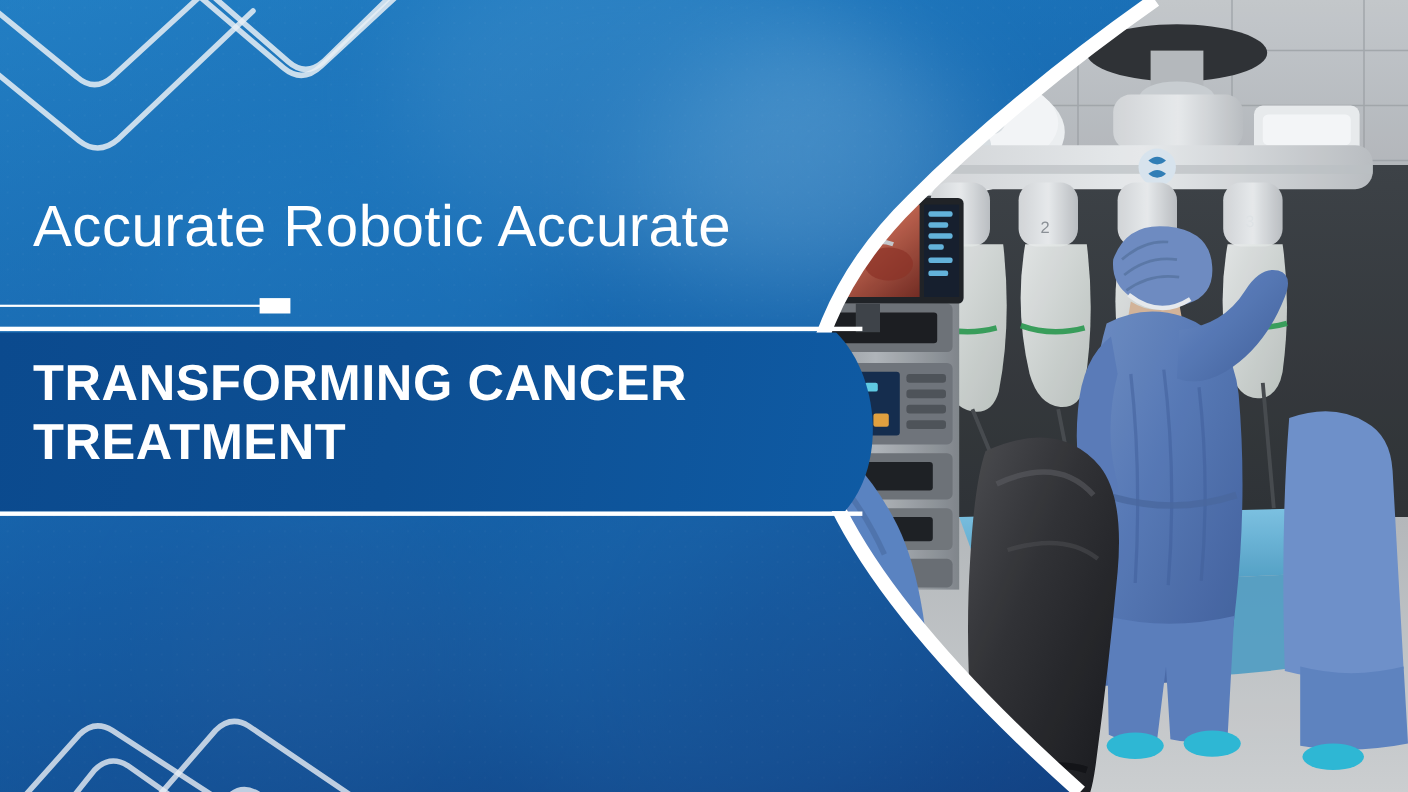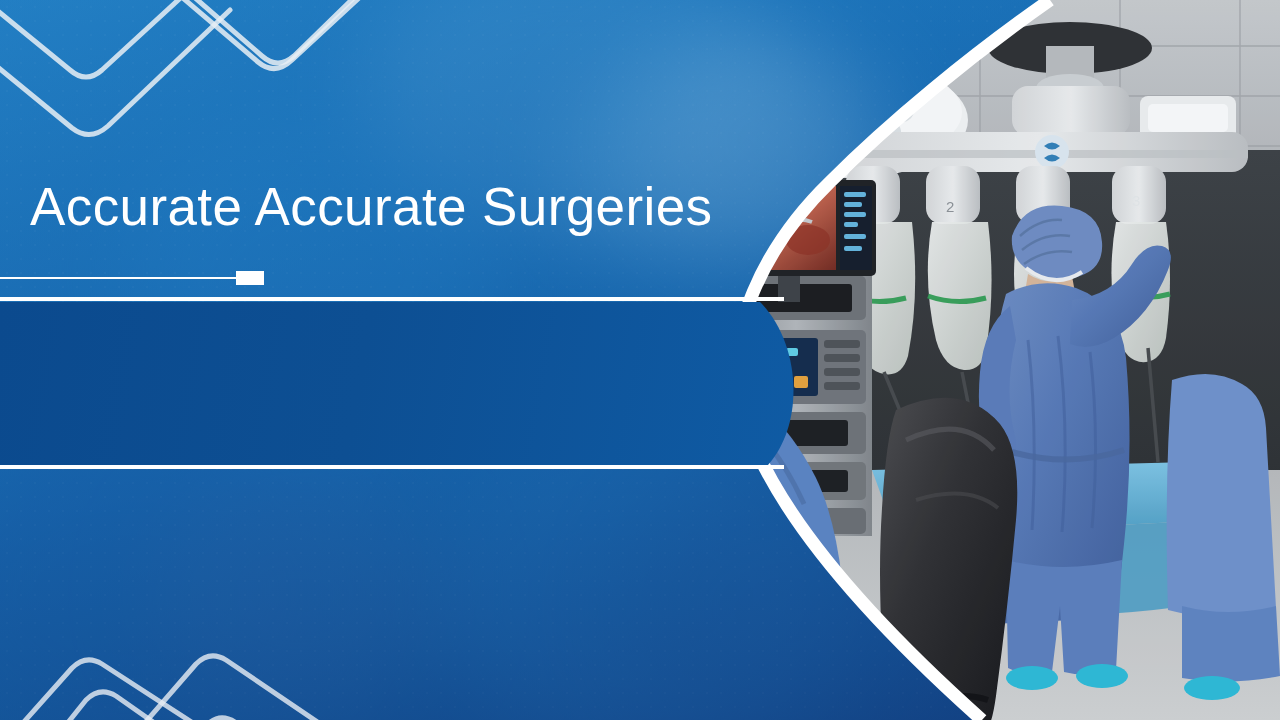--- a/index.html
+++ b/index.html
@@ -422,25 +422,26 @@
 
         <rect x="0" y="0" width="560" height="720" fill="#6a7d92" opacity=".06"></rect>
       </svg>
     </div>
   </div>
 
   <svg class="photo-edge" viewBox="0 0 560 720">
     <path d="M 330 0 C 250 56 170 122 110 182 C 40 250 6 336 18 396 C 40 500 150 620 262 720" fill="none" stroke="#ffffff" stroke-width="13" stroke-linejoin="round"></path>
   </svg>
 
-  <div class="headline-light">Accurate Accurate Surgeries</div>
+  <div class="headline-light">Accurate Robotic Accurate</div>
 
   <div class="rule-row">
     <div class="rule-line"></div>
     <div class="rule-square"></div>
   </div>
 
   <div class="bar-top-line"></div>
   <div class="bar"></div>
   <div class="bar-bottom-line"></div>
 
+  <div class="headline-bold">Transforming Cancer Treatment</div>
 
 </div>
 
 </body></html>

